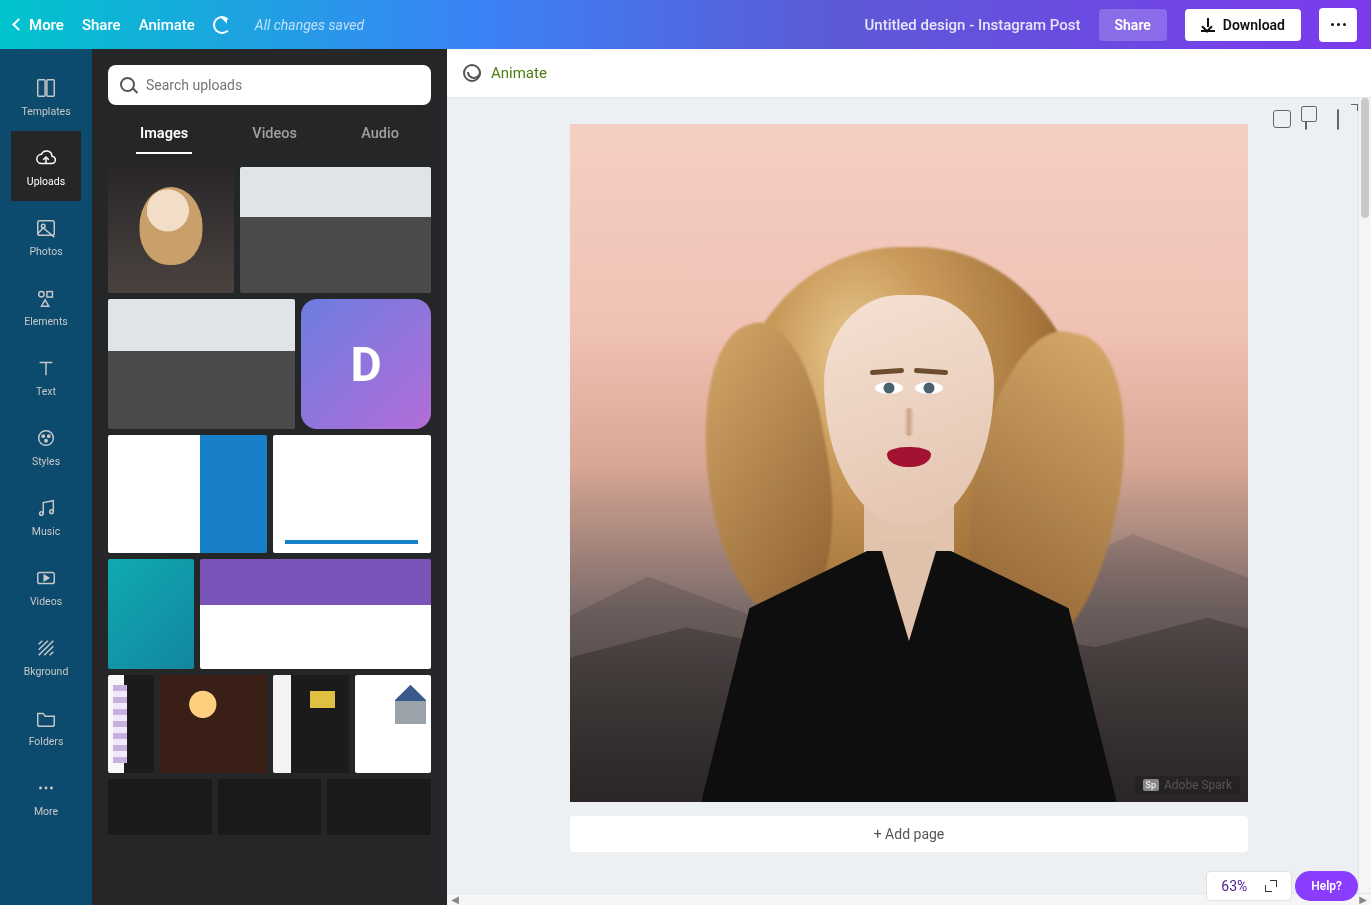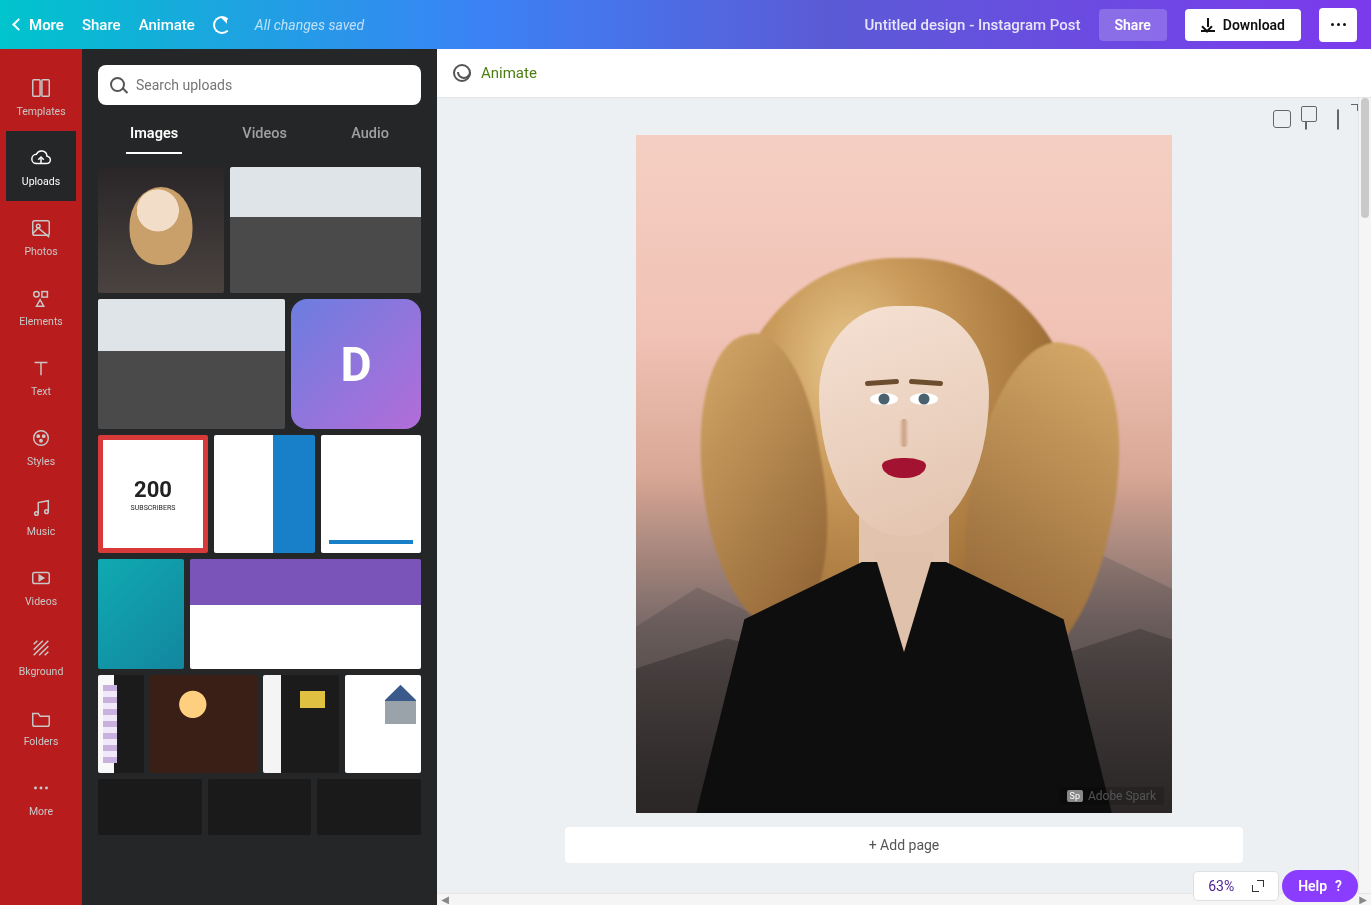--- a/index.html
+++ b/index.html
@@ -22,21 +22,21 @@
 .dl-icon::before { content:''; position:absolute; left:6px; top:0; width:2px; height:9px; background:#111; }
 .dl-icon::after { content:''; position:absolute; left:2px; top:5px; width:6px; height:6px; border-right:2px solid #111; border-bottom:2px solid #111; transform:rotate(45deg); }
 .dl-bar { position:absolute; bottom:0; left:0; width:14px; height:2px; background:#111; }
 .more-top { background:#fff; color:#111; width:38px; height:34px; border-radius:4px; display:flex; align-items:center; justify-content:center; cursor:pointer; gap:3px; }
 .dot3 { width:3px; height:3px; background:#111; border-radius:50%; }
 
 
 .main { display:flex; height:856px; }
 
 
-.icon-strip { width:82px; background:#b91c1c; color:#c8c8c8; display:flex; flex-direction:column; align-items:center; padding-top:12px; }
+.icon-strip { width:92px; background:#0c4a6e; color:#c8c8c8; display:flex; flex-direction:column; align-items:center; padding-top:12px; }
 .strip-item { width:70px; height:70px; display:flex; flex-direction:column; align-items:center; justify-content:center; gap:4px; cursor:pointer; font-size:10.5px; }
 .strip-item.active { background:#252627; color:#fff; }
 .strip-icon { width:26px; height:26px; display:flex; align-items:center; justify-content:center; }
 
 
 .side-panel { width:355px; background:#252627; color:#fff; display:flex; flex-direction:column; padding:16px; gap:12px; position:relative; }
 .search-wrap { background:#fff; border-radius:8px; height:40px; display:flex; align-items:center; padding:0 12px; gap:10px; }
 .search-icon { width:16px; height:16px; position:relative; }
 .search-icon::before { content:''; position:absolute; width:11px; height:11px; border:2px solid #555; border-radius:50%; }
 .search-icon::after { content:''; position:absolute; width:2px; height:7px; background:#555; transform:rotate(-45deg); right:0; bottom:-1px; }
@@ -65,21 +65,21 @@
 .canvas-scroll { flex:1; position:relative; overflow:auto; }
 .page-tools { position:absolute; top:12px; right:16px; display:flex; gap:14px; }
 .page-tool-icon { width:18px; height:18px; cursor:pointer; position:relative; }
 .pt-square { border:1.5px solid #666; border-radius:3px; }
 .pt-square::after { content:''; position:absolute; left:3px; top:12px; width:10px; height:2px; background:#666; display:none; }
 .pt-dup { border:1.5px solid #666; border-radius:2px; width:14px; height:14px; top:3px; left:3px; }
 .pt-dup::before { content:''; position:absolute; top:-4px; left:-4px; width:14px; height:14px; border:1.5px solid #666; border-radius:2px; background:#edf0f2; }
 .pt-share { width:14px; height:14px; border:1.5px solid #666; border-radius:2px; top:3px; }
 .pt-share::after { content:''; position:absolute; top:-6px; right:-3px; width:6px; height:6px; border-top:1.5px solid #666; border-right:1.5px solid #666; }
 
-.canvas-card { width:536px; height:678px; background:#fff; margin:37px auto 14px; position:relative; overflow:hidden; }
+.canvas-card { width:678px; height:678px; background:#fff; margin:26px auto 14px; position:relative; overflow:hidden; }
 .sky-gradient { position:absolute; inset:0; background:linear-gradient(180deg, #f5cfc3 0%, #f0c2b5 30%, #d9a795 50%, #7a6a68 72%, #4c4645 100%); }
 .mountains { position:absolute; bottom:0; left:0; right:0; height:52%; }
 .mtn1 { position:absolute; bottom:0; left:-5%; right:-5%; height:80%; background:linear-gradient(180deg,rgba(110,96,95,0.3),rgba(60,55,55,0.7)); clip-path:polygon(0 40%, 15% 20%, 30% 35%, 45% 15%, 60% 30%, 80% 5%, 100% 25%, 100% 100%, 0 100%); }
 .mtn2 { position:absolute; bottom:0; left:-5%; right:-5%; height:55%; background:linear-gradient(180deg,rgba(70,62,62,0.6),rgba(40,36,36,0.9)); clip-path:polygon(0 30%, 20% 10%, 40% 25%, 55% 8%, 75% 20%, 90% 5%, 100% 15%, 100% 100%, 0 100%); }
 
 .person { position:absolute; left:50%; top:50%; transform:translate(-50%,-42%); width:480px; height:600px; }
 .hair { position:absolute; left:50%; top:6%; transform:translateX(-50%); width:360px; height:420px; background:radial-gradient(ellipse at 35% 25%, #e9c98f 0%, #c99a5a 25%, #a6763c 55%, #7c5328 80%); border-radius:50% 50% 48% 52% / 48% 50% 55% 50%; filter:blur(1px); }
 .hair::before{content:'';position:absolute;left:-6%;top:18%;width:34%;height:70%;background:linear-gradient(135deg,#d7ab6a,#8a5d2f);border-radius:60% 40% 55% 45%;transform:rotate(-10deg);}
 .hair::after{content:'';position:absolute;right:-8%;top:20%;width:40%;height:78%;background:linear-gradient(200deg,#d7ab6a,#8a5d2f);border-radius:45% 55% 50% 60%;transform:rotate(12deg);}
 .face { position:absolute; left:50%; top:14%; transform:translateX(-50%); width:170px; height:230px; background:linear-gradient(160deg,#f5e1d3,#e2c3ae); border-radius:46% 46% 50% 50% / 40% 40% 64% 64%; z-index:2; }
@@ -95,21 +95,21 @@
 .lips { position:absolute; left:50%; top:66%; transform:translateX(-50%); width:44px; height:20px; background:#a31230; border-radius:50% 50% 50% 50% / 40% 40% 70% 70%; z-index:3;}
 .watermark { position:absolute; right:8px; bottom:8px; background:rgba(0,0,0,0.15); color:#555; padding:2px 8px; font-size:12px; border-radius:2px; display:flex; align-items:center; gap:5px; z-index:10;}
 .wm-badge { background:#888; color:#fff; font-size:9px; padding:1px 3px; border-radius:2px; }
 
 .add-page-row { width:678px; margin:0 auto; height:36px; background:#fff; border-radius:4px; display:flex; align-items:center; justify-content:center; color:#555; font-size:14px; cursor:pointer; margin-bottom:20px;}
 .bottom-bar { position:absolute; bottom:0; right:13px; height:38px; display:flex; align-items:center; gap:4px; }
 .zoom-chip { background:#fff; border-radius:4px; padding:6px 14px; font-size:14px; color:#4c1d95; display:flex; align-items:center; gap:18px; box-shadow:0 0 0 1px #e0e0e0; }
 .expand-ic { width:12px; height:12px; position:relative;}
 .expand-ic::before{content:'';position:absolute;top:0;right:0;width:6px;height:6px;border-top:1.5px solid #333;border-right:1.5px solid #333;}
 .expand-ic::after{content:'';position:absolute;bottom:0;left:0;width:6px;height:6px;border-bottom:1.5px solid #333;border-left:1.5px solid #333;}
-.help-pill { background:#8b3dff; color:#fff; border-radius:18px; padding:8px 16px; font-size:14px; font-weight:600; display:flex; align-items:center; gap:8px; cursor:pointer;}
+.help-pill { background:#8b3dff; color:#fff; border-radius:18px; padding:8px 16px; font-size:12px; font-weight:600; display:flex; align-items:center; gap:0; cursor:pointer;}
 .bottom-scrollbar { position:absolute; bottom:0; left:0; right:0; height:12px; background:#f5f5f5; border-top:1px solid #e5e5e5; display:flex; align-items:center; }
 .sb-arrow { width:16px; text-align:center; color:#888; font-size:10px; cursor:pointer; }
 .sb-track { flex:1; height:12px; position:relative; }
 
 
 .tportrait { background:linear-gradient(180deg,#2a2628,#4a4340); position:relative; }
 .tportrait::after{content:'';position:absolute;left:50%;top:50%;transform:translate(-50%,-55%);width:50%;height:62%;background:radial-gradient(circle at 45% 30%,#f2ddc9 0 32%,#caa06a 33% 100%);border-radius:50% 50% 45% 45%;}
 .tconf { background:linear-gradient(180deg,#dfe4e8 0 40%,#4a4a4a 40% 100%); }
 .tlogo { background:linear-gradient(135deg,#6c7de0,#b36dd8); display:flex; align-items:center; justify-content:center; color:#fff; font-size:48px; font-weight:700; border-radius:16px;}
 .tdoc1 { background:#fff; border:5px solid #d83a3a; display:flex; flex-direction:column; align-items:center; justify-content:center; color:#222; gap:2px;}
@@ -287,24 +287,20 @@
         <div class="thumb tportrait" style="height:126px;flex:0 0 126px"></div>
         <div class="thumb tconf" style="height:126px"></div>
       </div>
       <div class="grid-row">
         <div class="thumb tconf" style="height:130px"></div>
         <div class="thumb tlogo" style="height:130px;flex:0 0 130px">
             <span>D</span>
           </div>
       </div>
       <div class="grid-row">
-        <div class="thumb tdoc1" style="height:118px;flex:0 0 110px">
-          <span class="big">200</span>
-          <span style="font-size:7px">SUBSCRIBERS</span>
-        </div>
         <div class="thumb tdoc2" style="height:118px"></div>
         <div class="thumb tdoc3" style="height:118px"></div>
       </div>
       <div class="grid-row">
         <div class="thumb tteal" style="height:110px;flex:0 0 86px"></div>
         <div class="thumb tpurp" style="height:110px"></div>
       </div>
       <div class="grid-row">
         <div class="thumb tyel1" style="height:98px;flex:0 0 46px"></div>
         <div class="thumb tlamp" style="height:98px"></div>

